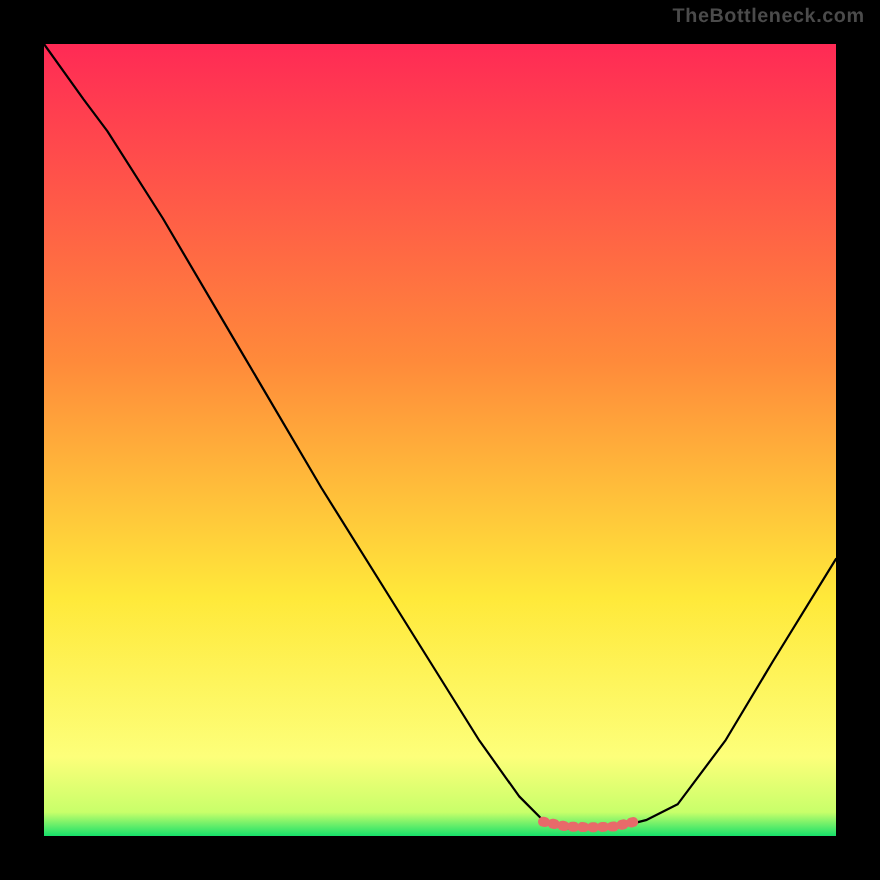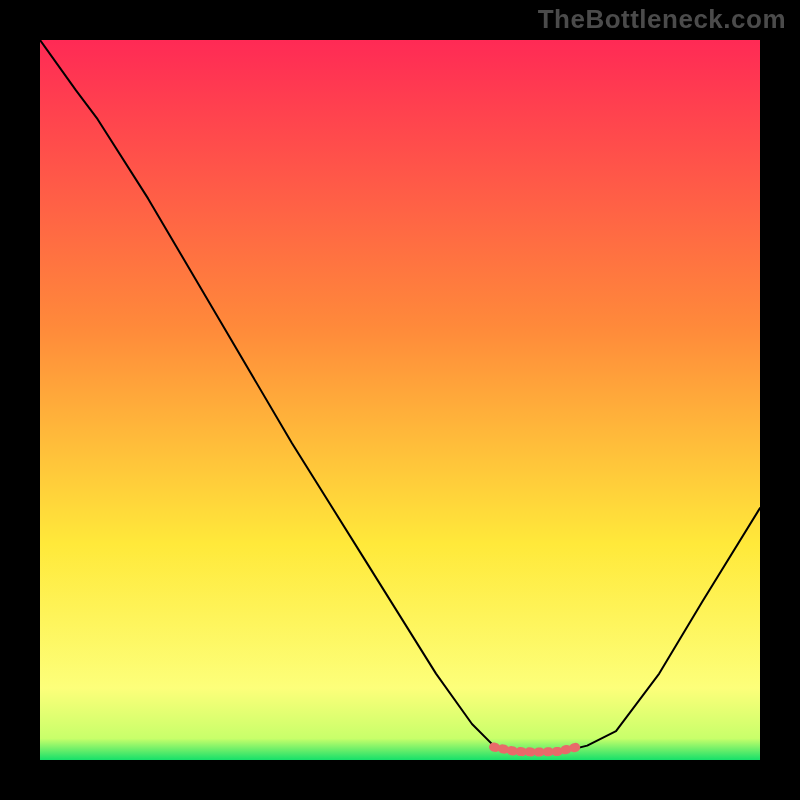--- a/index.html
+++ b/index.html
@@ -14,21 +14,21 @@
   .frame {
     position: relative;
     width: 800px;
     height: 800px;
     background: #000;
   }
   .watermark {
     position: absolute;
     top: 4px;
     right: 14px;
-    font-size: 26px;
+    font-size: 18px;
     font-weight: 600;
     color: #4b4b4b;
     letter-spacing: 0.5px;
     user-select: none;
   }
   .plot-wrap {
     position: absolute;
     left: 40px;
     top: 40px;
     width: 720px;

